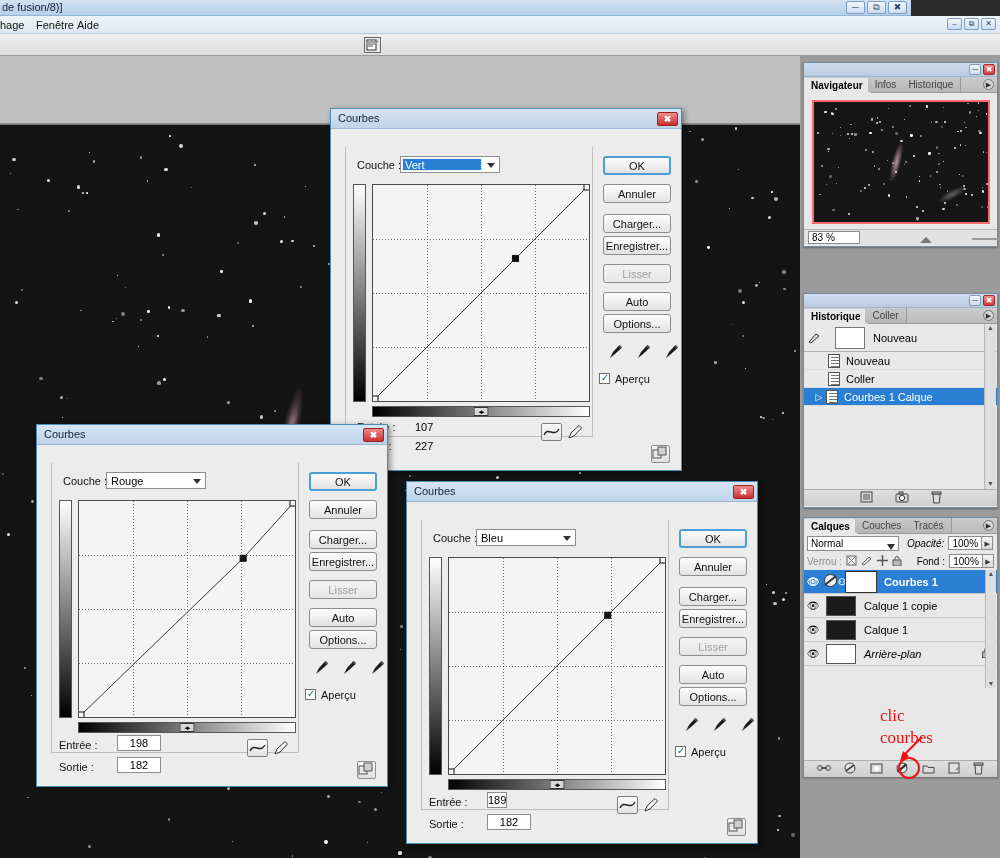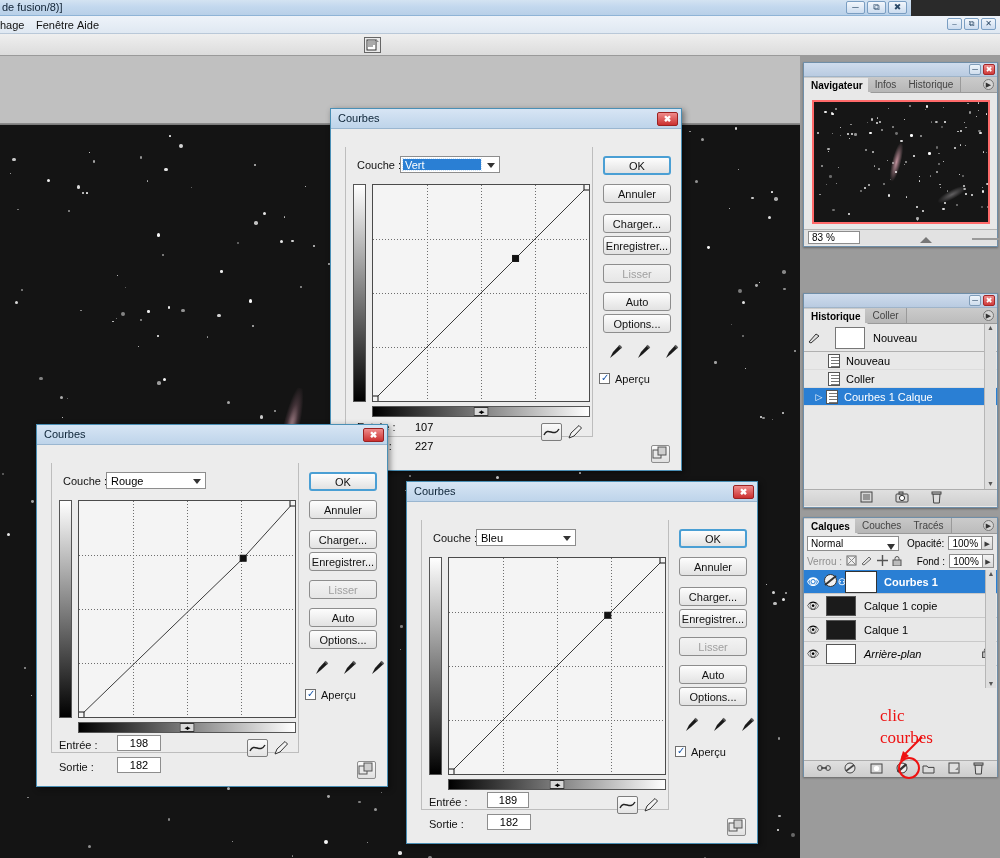--- a/index.html
+++ b/index.html
@@ -869,21 +869,21 @@
   <div class="pal-body" style="position:relative;height:243px;">
     <div class="lay-optrow">
       <div class="combo" style="width:92px;">
         <span>Normal</span>
         <span class="arw">
           <svg width="8" height="6">
               <path d="M0 0h8L4 6z" fill="#333"></path>
             </svg>
         </span>
       </div>
-      <div style="margin-left:8px;">Opacité:</div>
+      <div style="margin-left:8px;font-style:italic;">Opacité:</div>
       <div class="numbox" style="margin-left:4px;">100%</div>
       <div class="spin">▶</div>
     </div>
     <div class="lay-optrow">
       <div style="color:#8f8f8f;">Verrou :</div>
       <span style="margin-left:4px;"><svg width="11" height="11">
             <rect x="1" y="1" width="9" height="9" fill="#eee" stroke="#666"></rect>
             <path d="M1 1l9 9M10 1l-9 9" stroke="#888"></path>
           </svg></span>
       <span style="margin-left:4px;"><svg width="12" height="11">
@@ -1169,21 +1169,21 @@
           <line x1="0" y1="162.5" x2="216" y2="162.5" stroke="#6d6d6d" stroke-width="1" stroke-dasharray="1,2"></line>
           <path d="M0,216 L158.76,57.24000000000001 L216,0" stroke="#3a3a3a" fill="none" stroke-width="1"></path>
           <rect x="-1" y="211" width="6" height="6" fill="#f4f4f4" stroke="#111"></rect>
           <rect x="211" y="-1" width="6" height="6" fill="#f4f4f4" stroke="#111"></rect>
           <rect x="155.76" y="54.24000000000001" width="6" height="6" fill="#111" stroke="#111"></rect>
         </svg></div>
     <div class="grad-h" style="left:41px; top:277px; width:218px;">
       <div class="handle">◂▸</div>
     </div>
     <div class="lbl" style="left:22px; top:294px;">Entrée :</div>
-    <div class="txtbox" style="left:80px; top:290px; width:42px;">189</div>
+    <div class="txtbox" style="left:80px; top:290px; width:20px;">189</div>
     <div class="lbl" style="left:22px; top:316px;">Sortie :</div>
     <div class="txtbox" style="left:80px; top:312px; width:44px;">182</div>
     <div class="iconbtn" style="left:210px; top:294px;">
       <svg width="19" height="16">
           <path d="M2 11 C6 2, 12 14, 17 5" stroke="#222" fill="none" stroke-width="1.4"></path>
         </svg>
     </div>
     <div class="pencil" style="left:236px; top:295px;">
       <svg width="16" height="16">
           <path d="M2 14 L4 9 L12 1.5 L14.5 4 L7 12 Z" fill="#f4f4f4" stroke="#333"></path>

